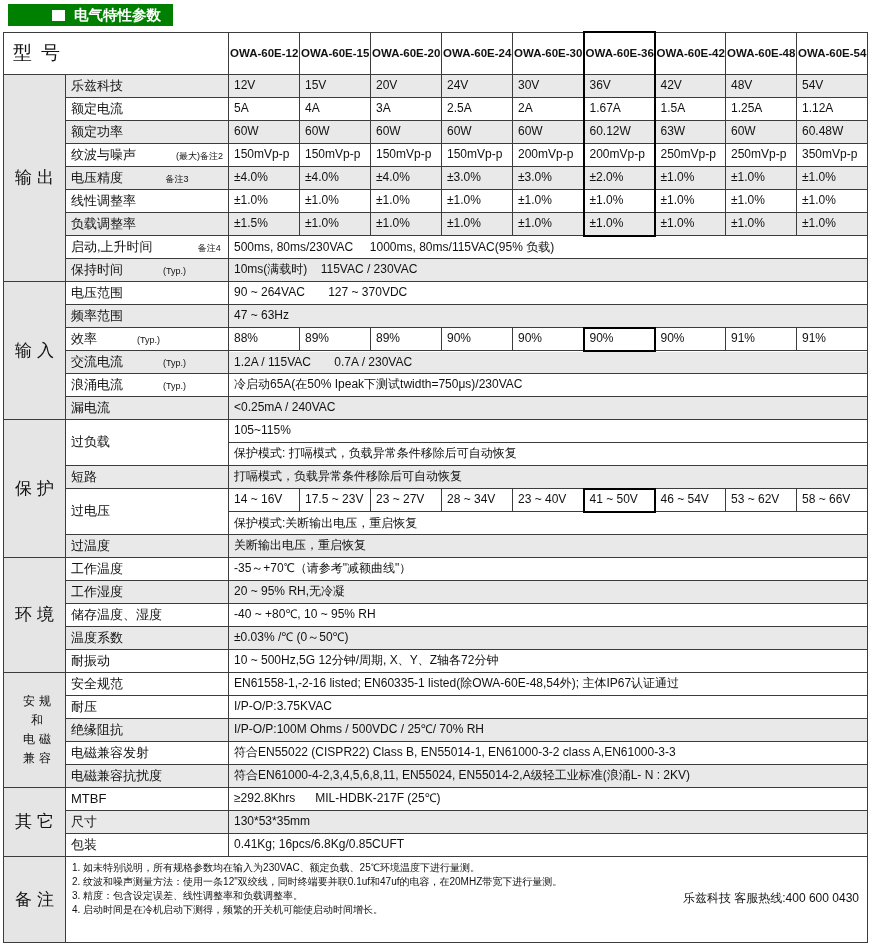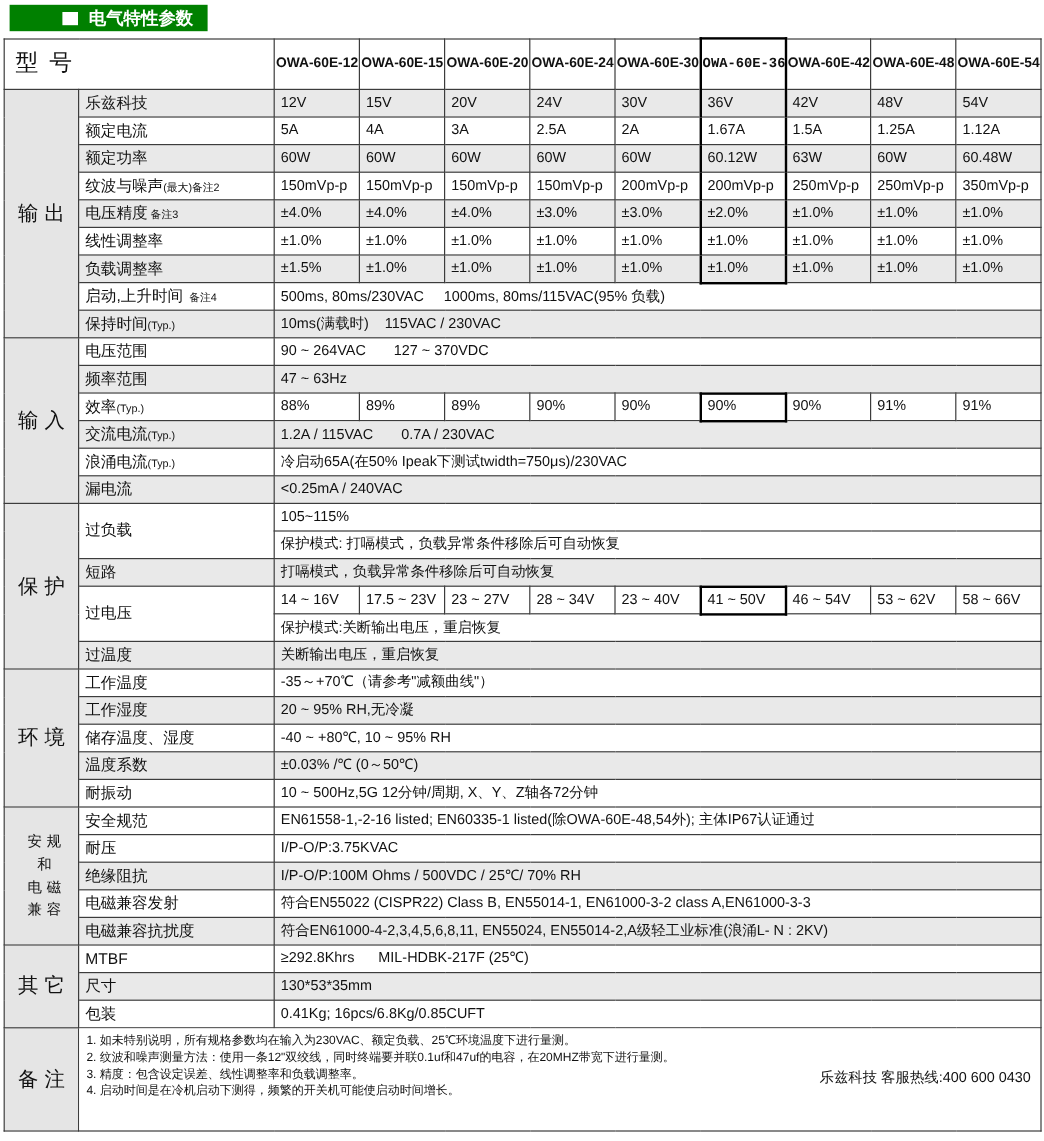--- a/index.html
+++ b/index.html
@@ -29,25 +29,25 @@
     vertical-align:middle;background:#fff;
   }
   td.cat{
     text-align:center;font-size:17px;letter-spacing:5px;
     padding:0 0 0 5px;background:#e5e5e5;
   }
   td.cat .cl{letter-spacing:4px;padding-left:4px;font-size:12px;line-height:19px;}
   td.modelhdr{font-size:19px;letter-spacing:9px;padding-left:9px;}
   td.mdl{font-weight:bold;font-size:11.5px;text-align:center;padding:14px 1px;}
   td.lbl{font-size:13px;}
-  .sfx{font-size:9px;}
+  .sfx{font-size:9px;margin-left:40px;}
   td.shaded{background:#e9e9e9;}
   td.hl-l{border-left:2.5px solid #000;}
   td.hl-r{border-right:2.5px solid #000;}
-  td.hl-t{border-top:2.5px solid #000;font-family:Liberation Mono, monospace;}
+  td.hl-t{border-top:2.5px solid #000;}
   td.hl-b{border-bottom:2.5px solid #000;}
   td.hl-box{border:2.5px solid #000;}
   td.notes-cell{vertical-align:top;position:relative;padding:4px 6px;}
   .note-line{font-size:10px;line-height:14px;white-space:normal;}
   .vendor{position:absolute;right:8px;top:3px;font-size:12px;margin-top:32px;}
 </style>
 </head>
 <body>
 
 <div class="banner" style="background: rgb(0, 128, 0); padding-left: 44px;">

